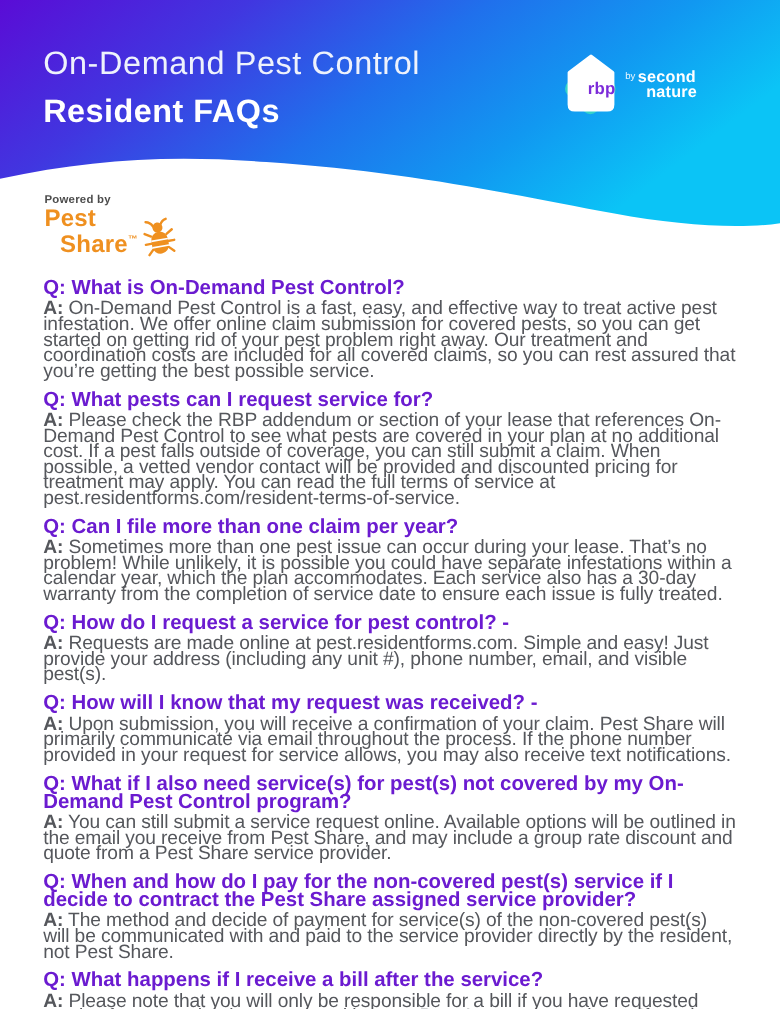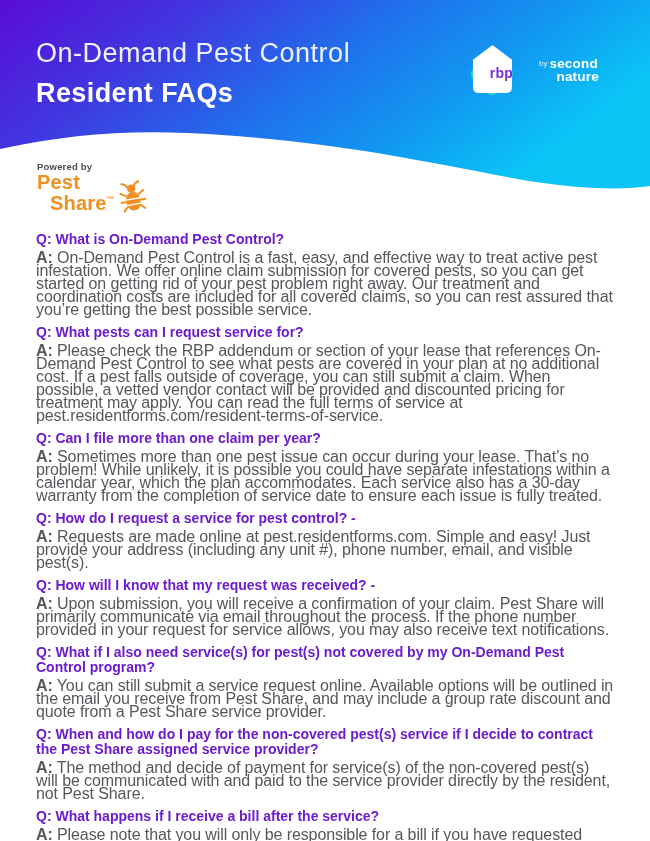--- a/index.html
+++ b/index.html
@@ -19,38 +19,38 @@
   .title-sub  { font-size:27px; font-weight:700; letter-spacing:0.4px; margin-top:9px; color:#ffffff; }
 
   
   .rbp-lockup { position:absolute; left:472px; top:45px; display:flex; align-items:center; }
   .rbp-mark { position:relative; width:41px; height:50px; flex:0 0 auto; }
   .rbp-diamond { position:absolute; left:3px; top:12px; width:34px; height:34px;
                  border-radius:7px; transform:rotate(45deg); background:#35d2c8; }
   .rbp-house { position:absolute; left:0; top:0; }
   .rbp-text { position:absolute; left:0; top:20px; width:41px; text-align:right;
               font-size:14px; font-weight:700; color:#7c2bd9; letter-spacing:0.2px; }
-  .sn-lockup { margin-left:26px; display:flex; align-items:flex-start; color:#fff; }
+  .sn-lockup { margin-left:8px; display:flex; align-items:flex-start; color:#fff; }
   .sn-by { font-size:8px; font-weight:400; margin-top:2px; margin-right:2px; opacity:0.9; }
   .sn-words { font-size:13.5px; font-weight:700; line-height:13px; letter-spacing:0.2px; }
   .sn-nature { padding-left:7px; }
 
   
   .powered-by { position:absolute; left:37px; top:161px; }
   .pb-label { font-size:9.5px; font-weight:600; color:#4c4c4c; letter-spacing:0.2px; }
   .pb-row { display:flex; align-items:flex-end; margin-top:1px; }
   .pb-words { font-weight:700; color:#ef9020; font-size:20px; line-height:18px; letter-spacing:0.2px; }
   .pb-share { padding-left:13px; }
   .pb-share sup { font-size:8px; }
   .pb-bug { margin-left:4px; margin-top:-4px; transform:rotate(-10deg); }
 
   
   .faq { padding:10px 36px 0 36px; }
   .faq-item { margin-bottom:9px; }
-  .q { color:#6b1bd0; font-weight:700; font-size:14px; line-height:15px; margin-bottom:4px; }
+  .q { color:#6b1bd0; font-weight:700; font-size:17px; line-height:15px; margin-bottom:4px; }
   .a { color:#55575c; font-size:16px; line-height:13px; letter-spacing:-0.1px; }
   .a-prefix { font-weight:700; }
 </style>
 </head>
 <body>
 
 <div class="page">
 
   <header class="hero">
     <svg class="hero-wave" viewBox="0 0 650 222" preserveAspectRatio="none" aria-hidden="true">

